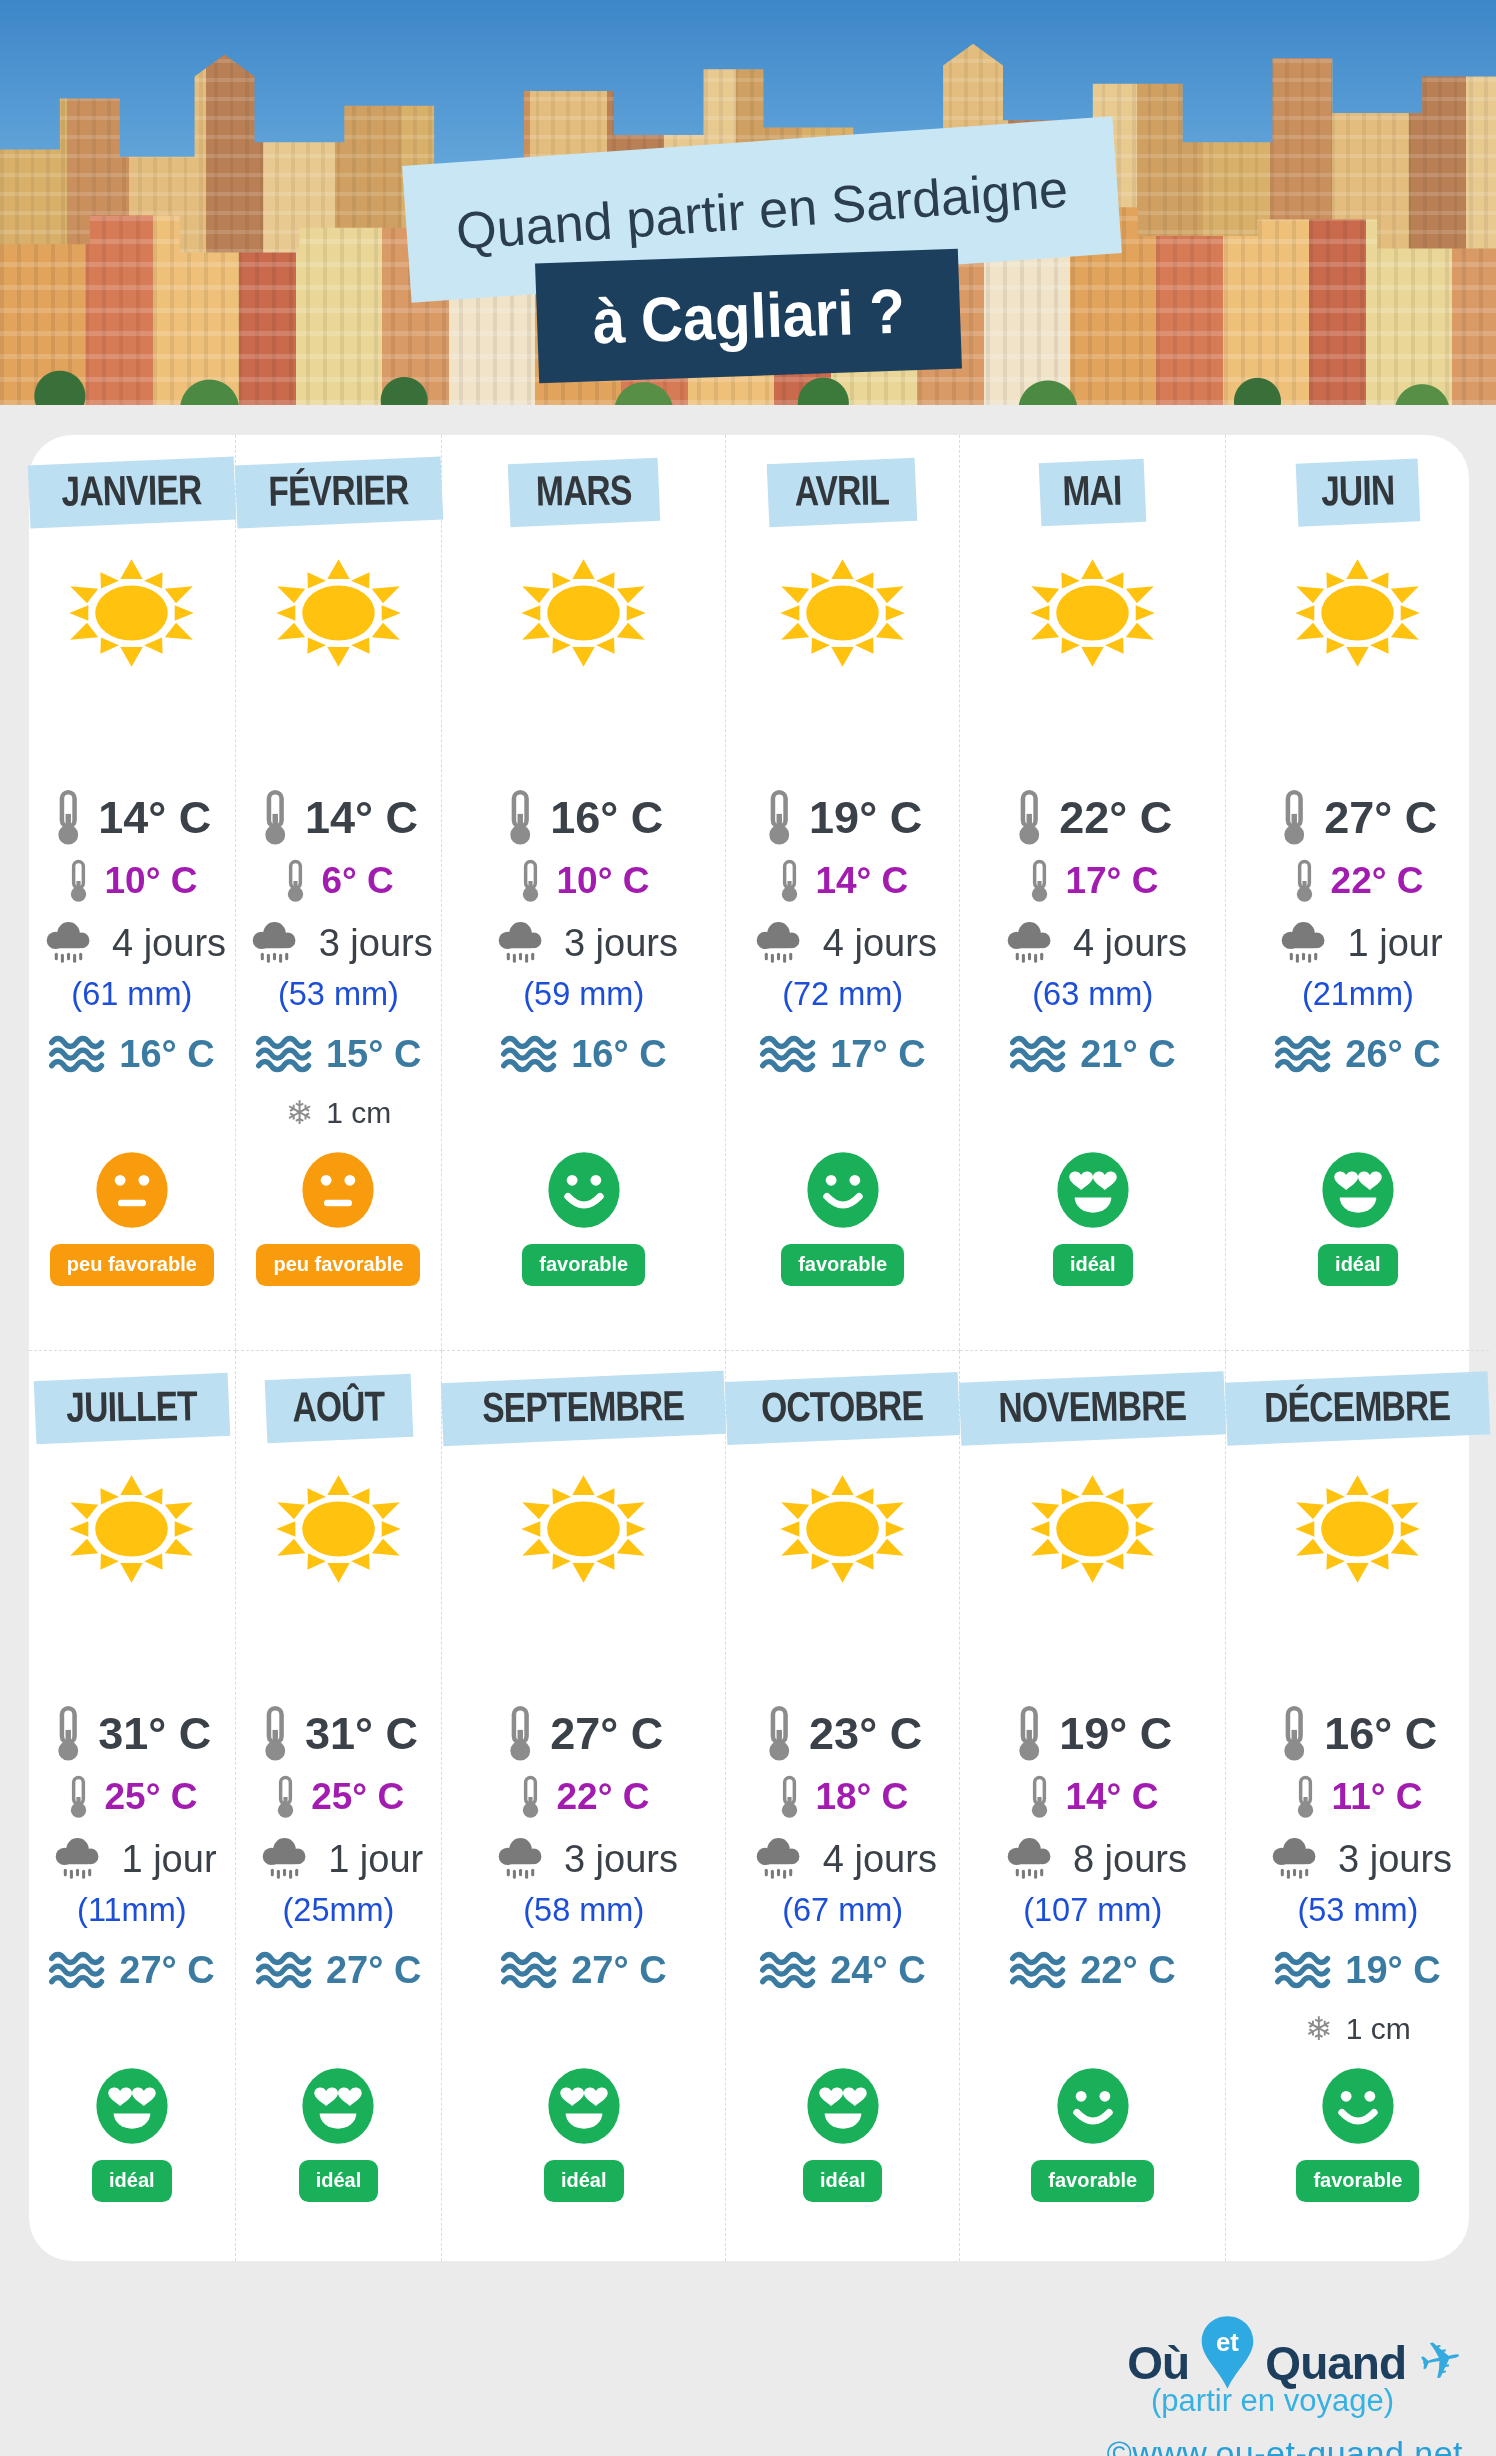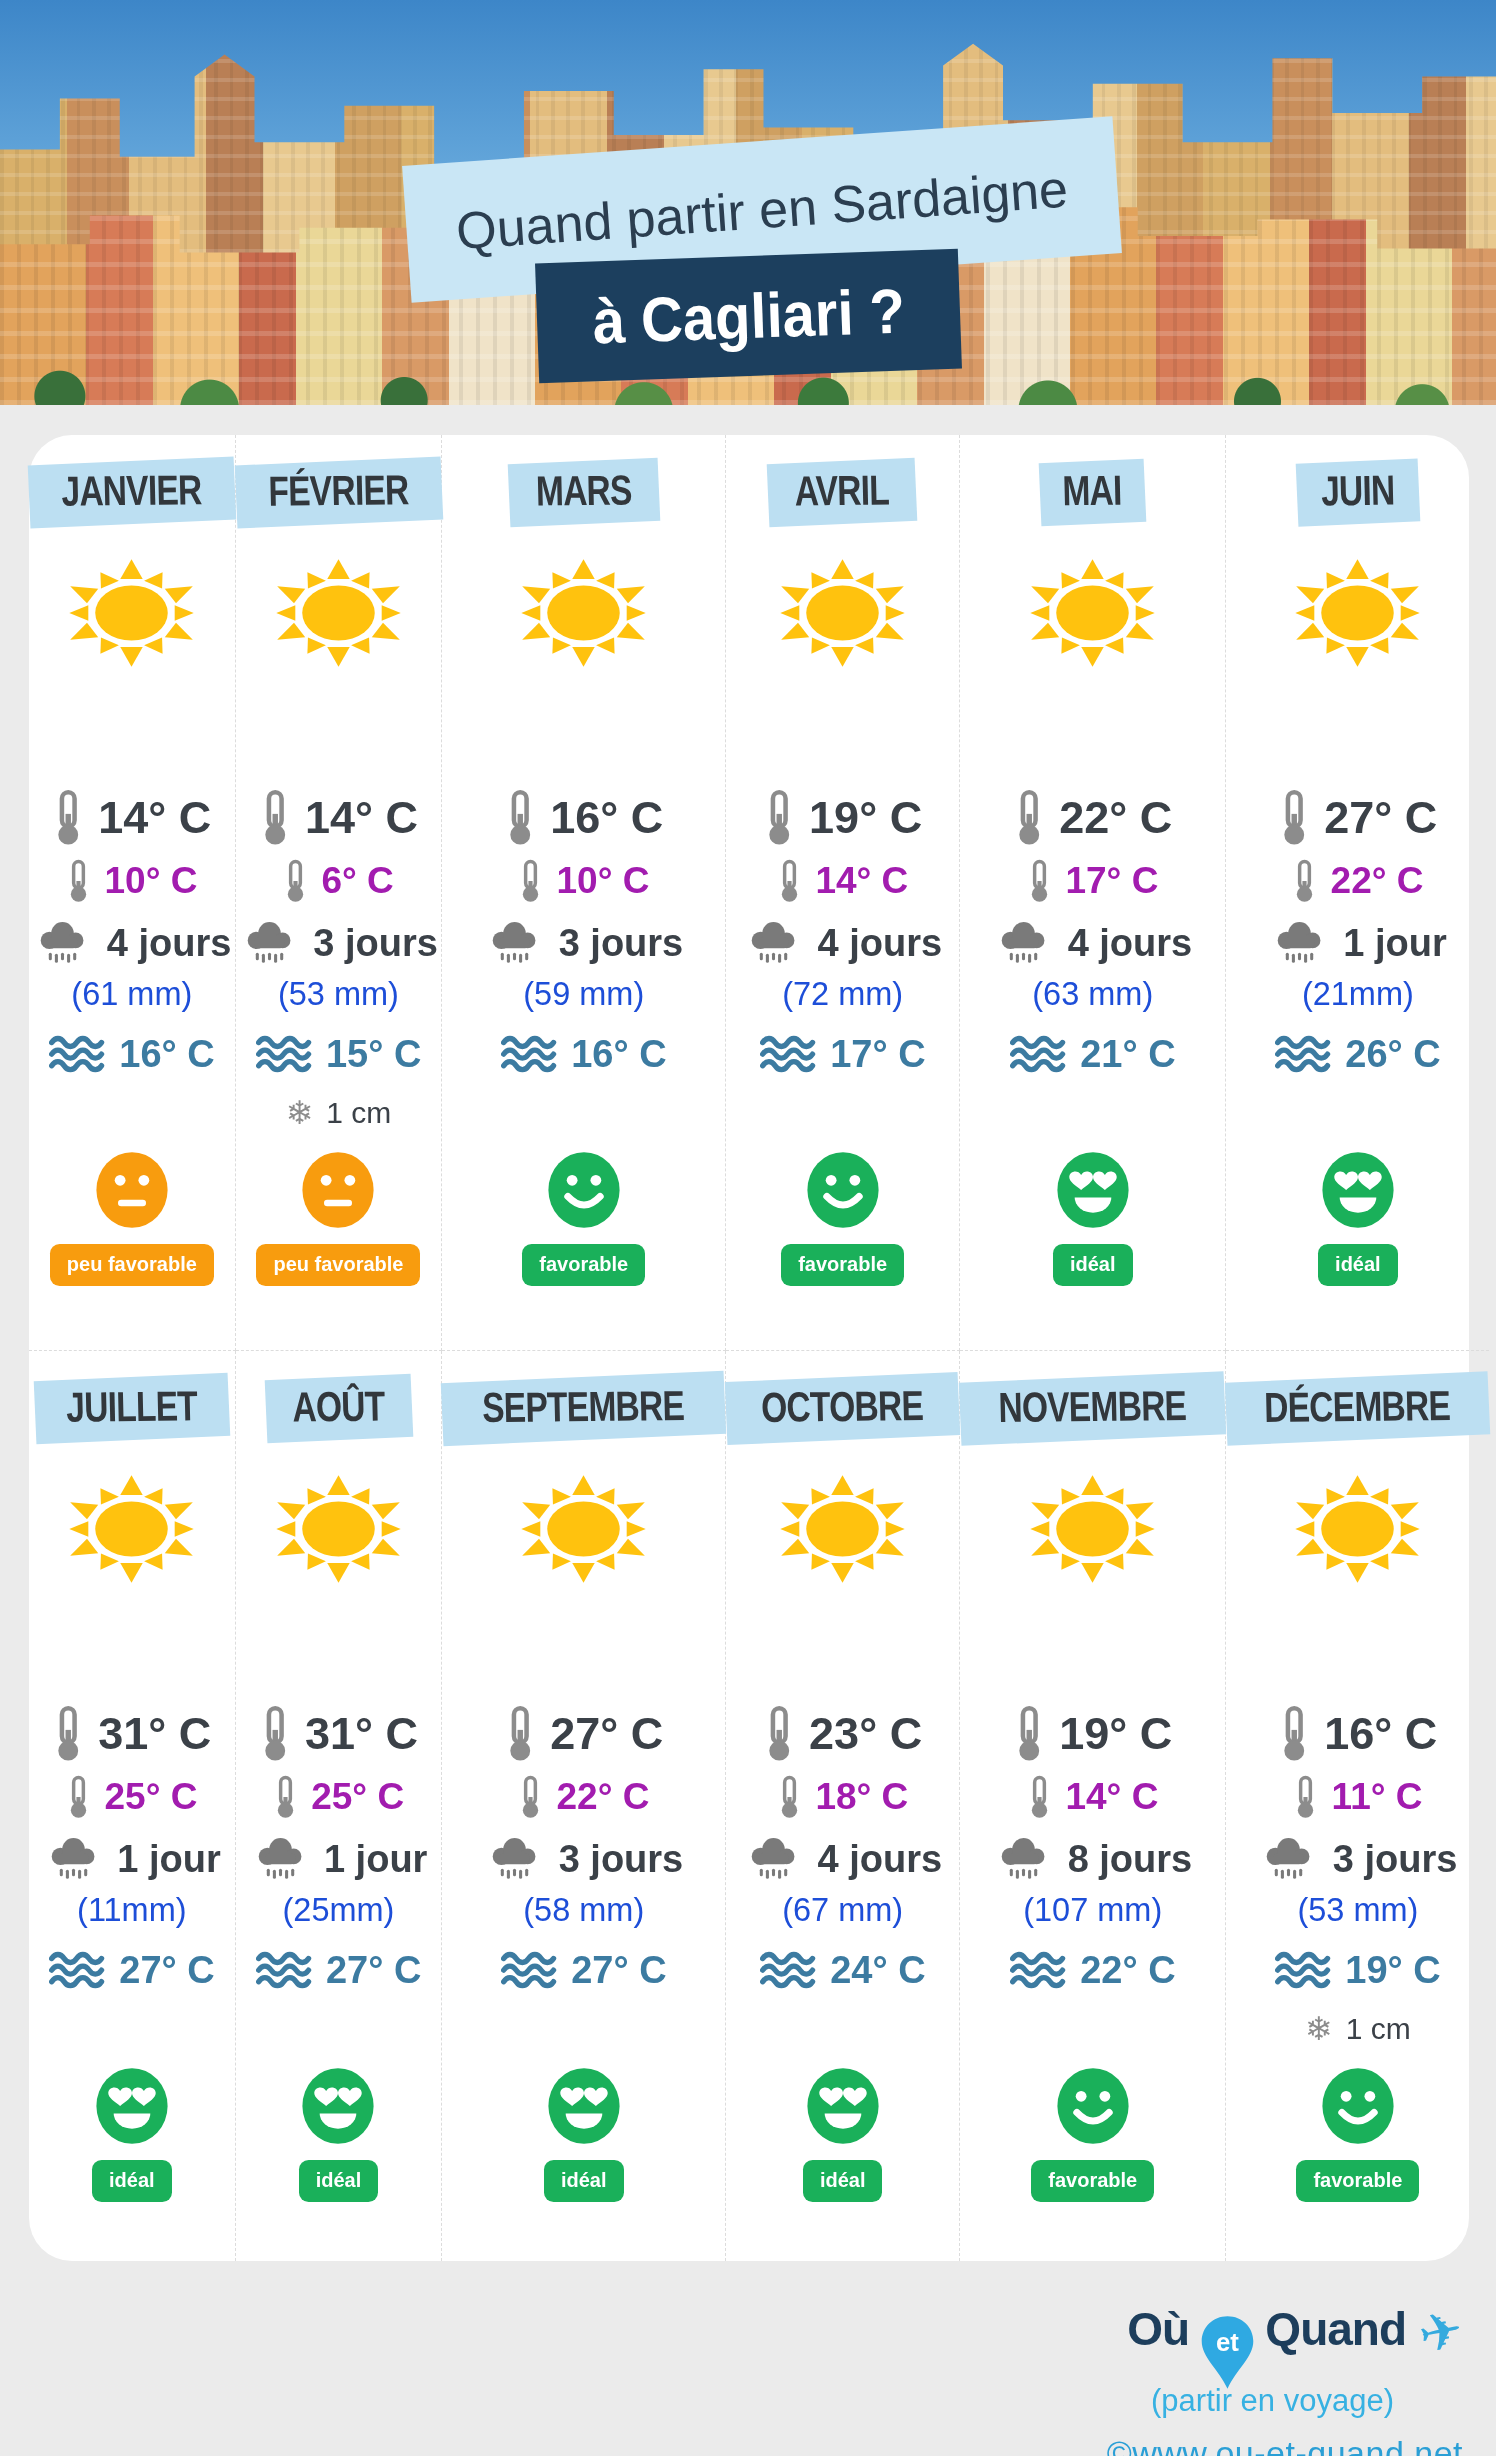--- a/index.html
+++ b/index.html
@@ -49,40 +49,40 @@
 
   .sun { margin-top:29px; height:120px; }
   .gap-sun-temp { height:113px; }
 
   .row { display:flex; align-items:center; justify-content:center; gap:13.4px; }
   .temp-high { height:63px; }
   .temp-high .val { font-size:45px; font-weight:bold; color:#3b4148; }
   .temp-low { height:55px; margin-top:3.8px; }
   .temp-low .val { font-size:37px; font-weight:bold; color:#a21caf; }
   .rain { height:55px; margin-top:7.6px; }
-  .rain .val { font-size:38px; font-weight:bold; color:#3b4148; }
+  .rain .val { font-size:38px; font-weight:normal; color:#3b4148; }
   .mm { height:40px; margin-top:3.8px; }
   .mm .val { font-size:32.5px; color:#1d4ed8; }
   .sea { height:50px; margin-top:15.3px; }
   .sea .val { font-size:38px; font-weight:bold; color:#3c7ba1; }
   .snow { height:44px; margin-top:11.5px; visibility:hidden; }
   .has-snow .snow { visibility:visible; }
   .snow-glyph { font-size:32.5px; color:#8c8c8c; font-family:"DejaVu Sans", sans-serif; }
   .snow .val { font-size:30px; color:#3b4148; }
 
   .smiley { margin-top:13.4px; height:82px; }
   .smiley svg { display:none; }
   .mood-neutral svg.sm-neutral { display:block; }
   .mood-smile svg.sm-smile { display:block; }
   .mood-love svg.sm-love { display:block; }
   .badge { margin-top:13.4px; background:var(--mood-color); color:#fff; font-size:20px; font-weight:bold; padding:8.6px 17px 10.5px; border-radius:9.6px; white-space:nowrap; }
 
   
   .footer { position:absolute; right:34px; top:2302px; text-align:right; }
-  .logo-row { display:flex; align-items:flex-start; justify-content:flex-end; gap:9.6px; }
+  .logo-row { display:flex; align-items:flex-end; justify-content:flex-end; gap:9.6px; }
   .logo-word { font-size:46px; font-weight:bold; color:#1d3e5c; letter-spacing:-1px; }
   .logo-pin { position:relative; width:57px; height:75px; margin-top:13.4px; }
   .plane { font-family:"DejaVu Sans", sans-serif; font-size:52px; color:#35aade; transform:rotate(-12deg); margin-left:3.8px; }
   .tagline { font-size:31px; color:#37b1e2; margin-top:-7.6px; margin-right:69px; }
   .url { font-size:34px; color:#2a9fd6; margin-top:15.3px; letter-spacing:0.5px; }
 </style>
 </head>
 <body>
 
 <div class="page">

